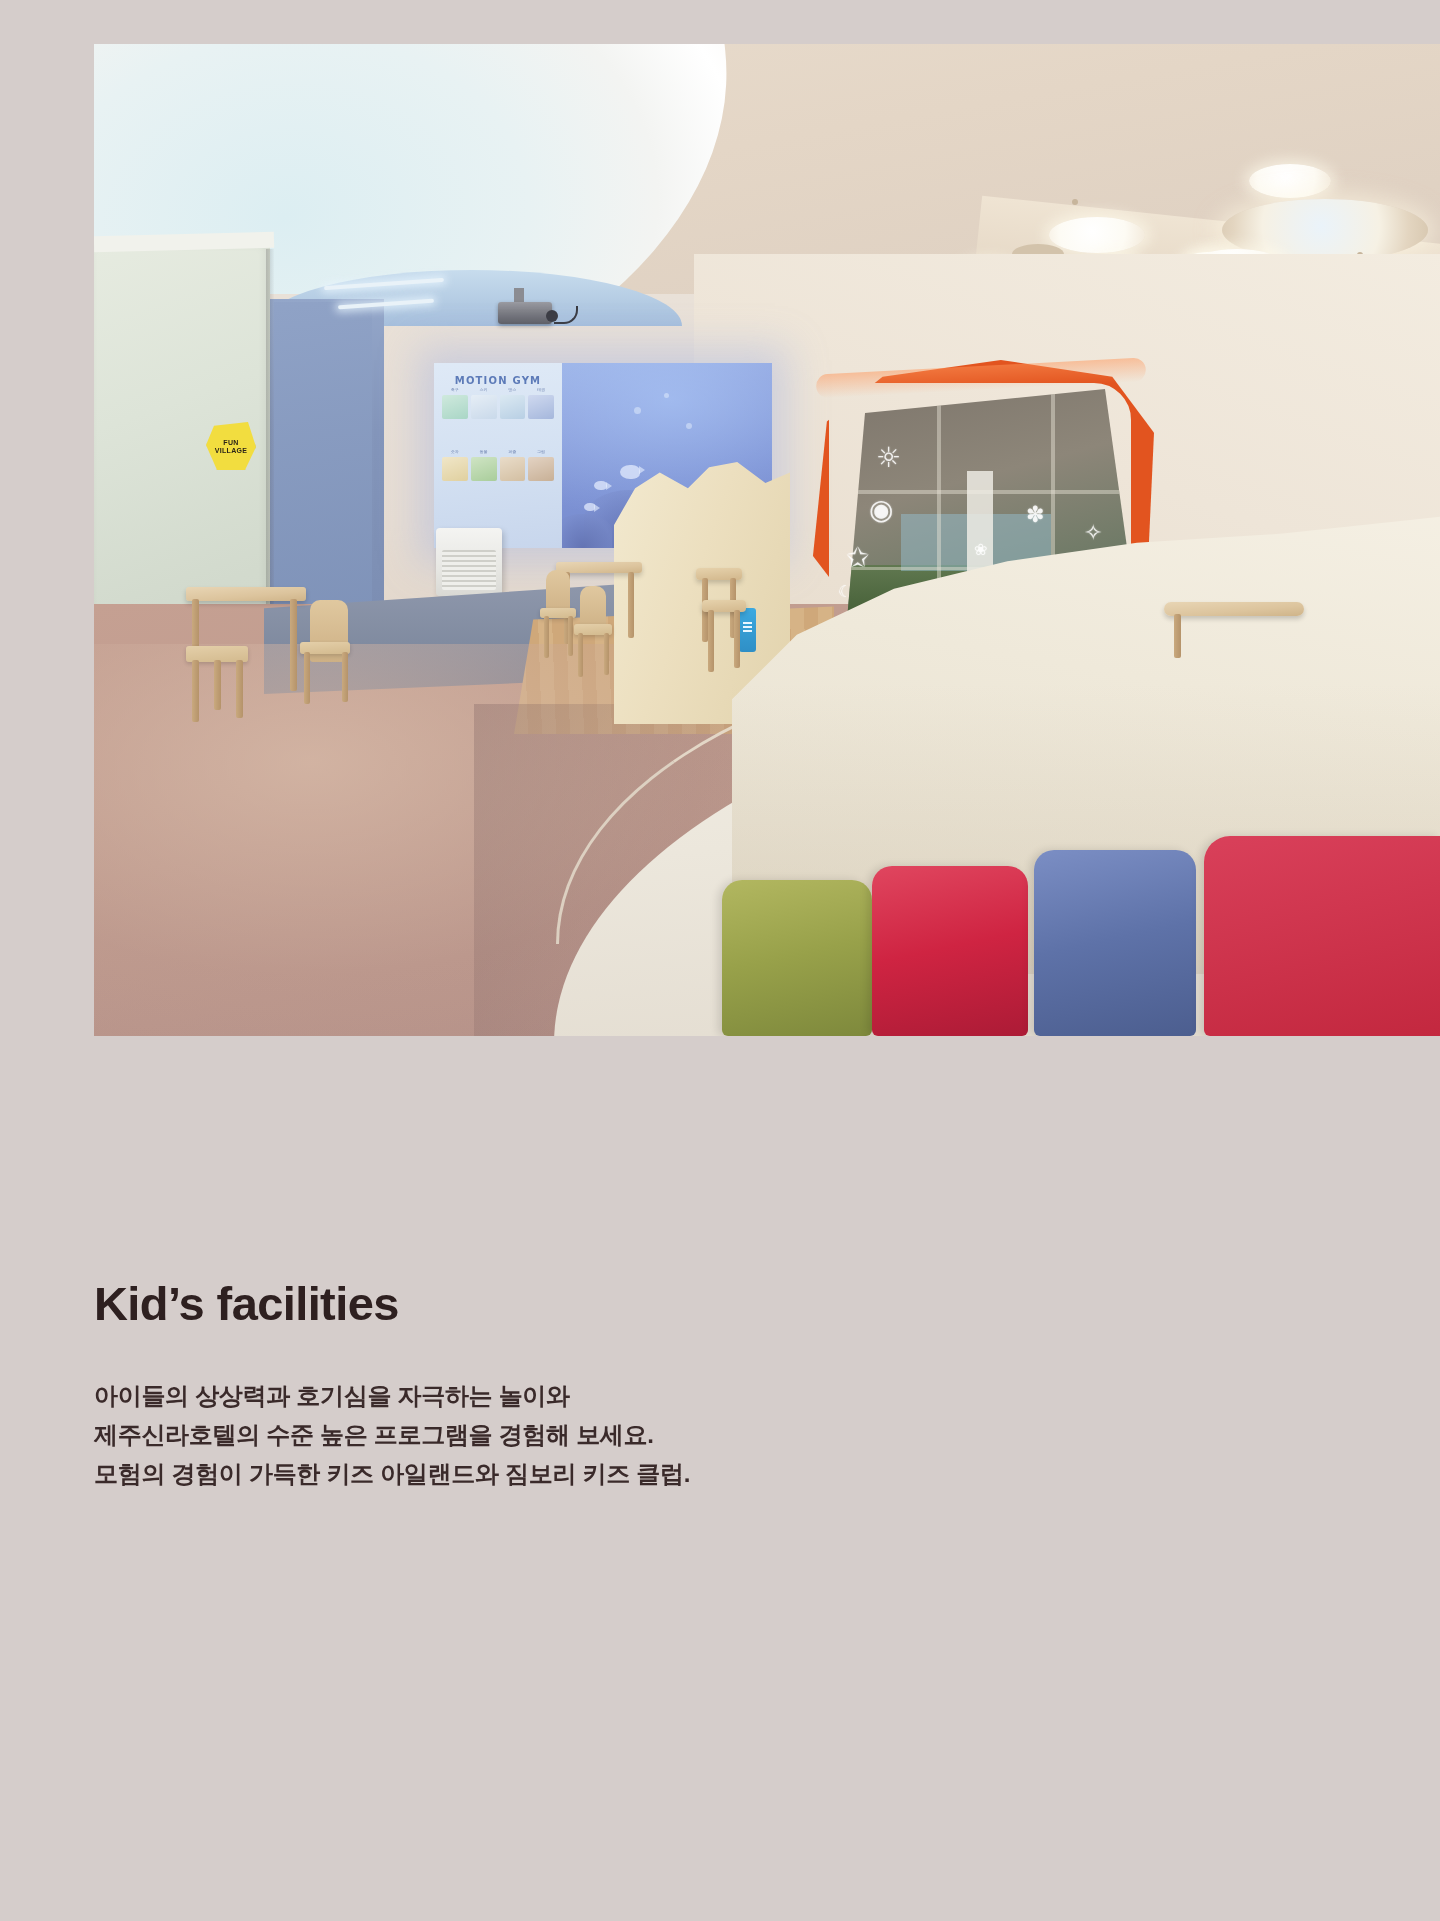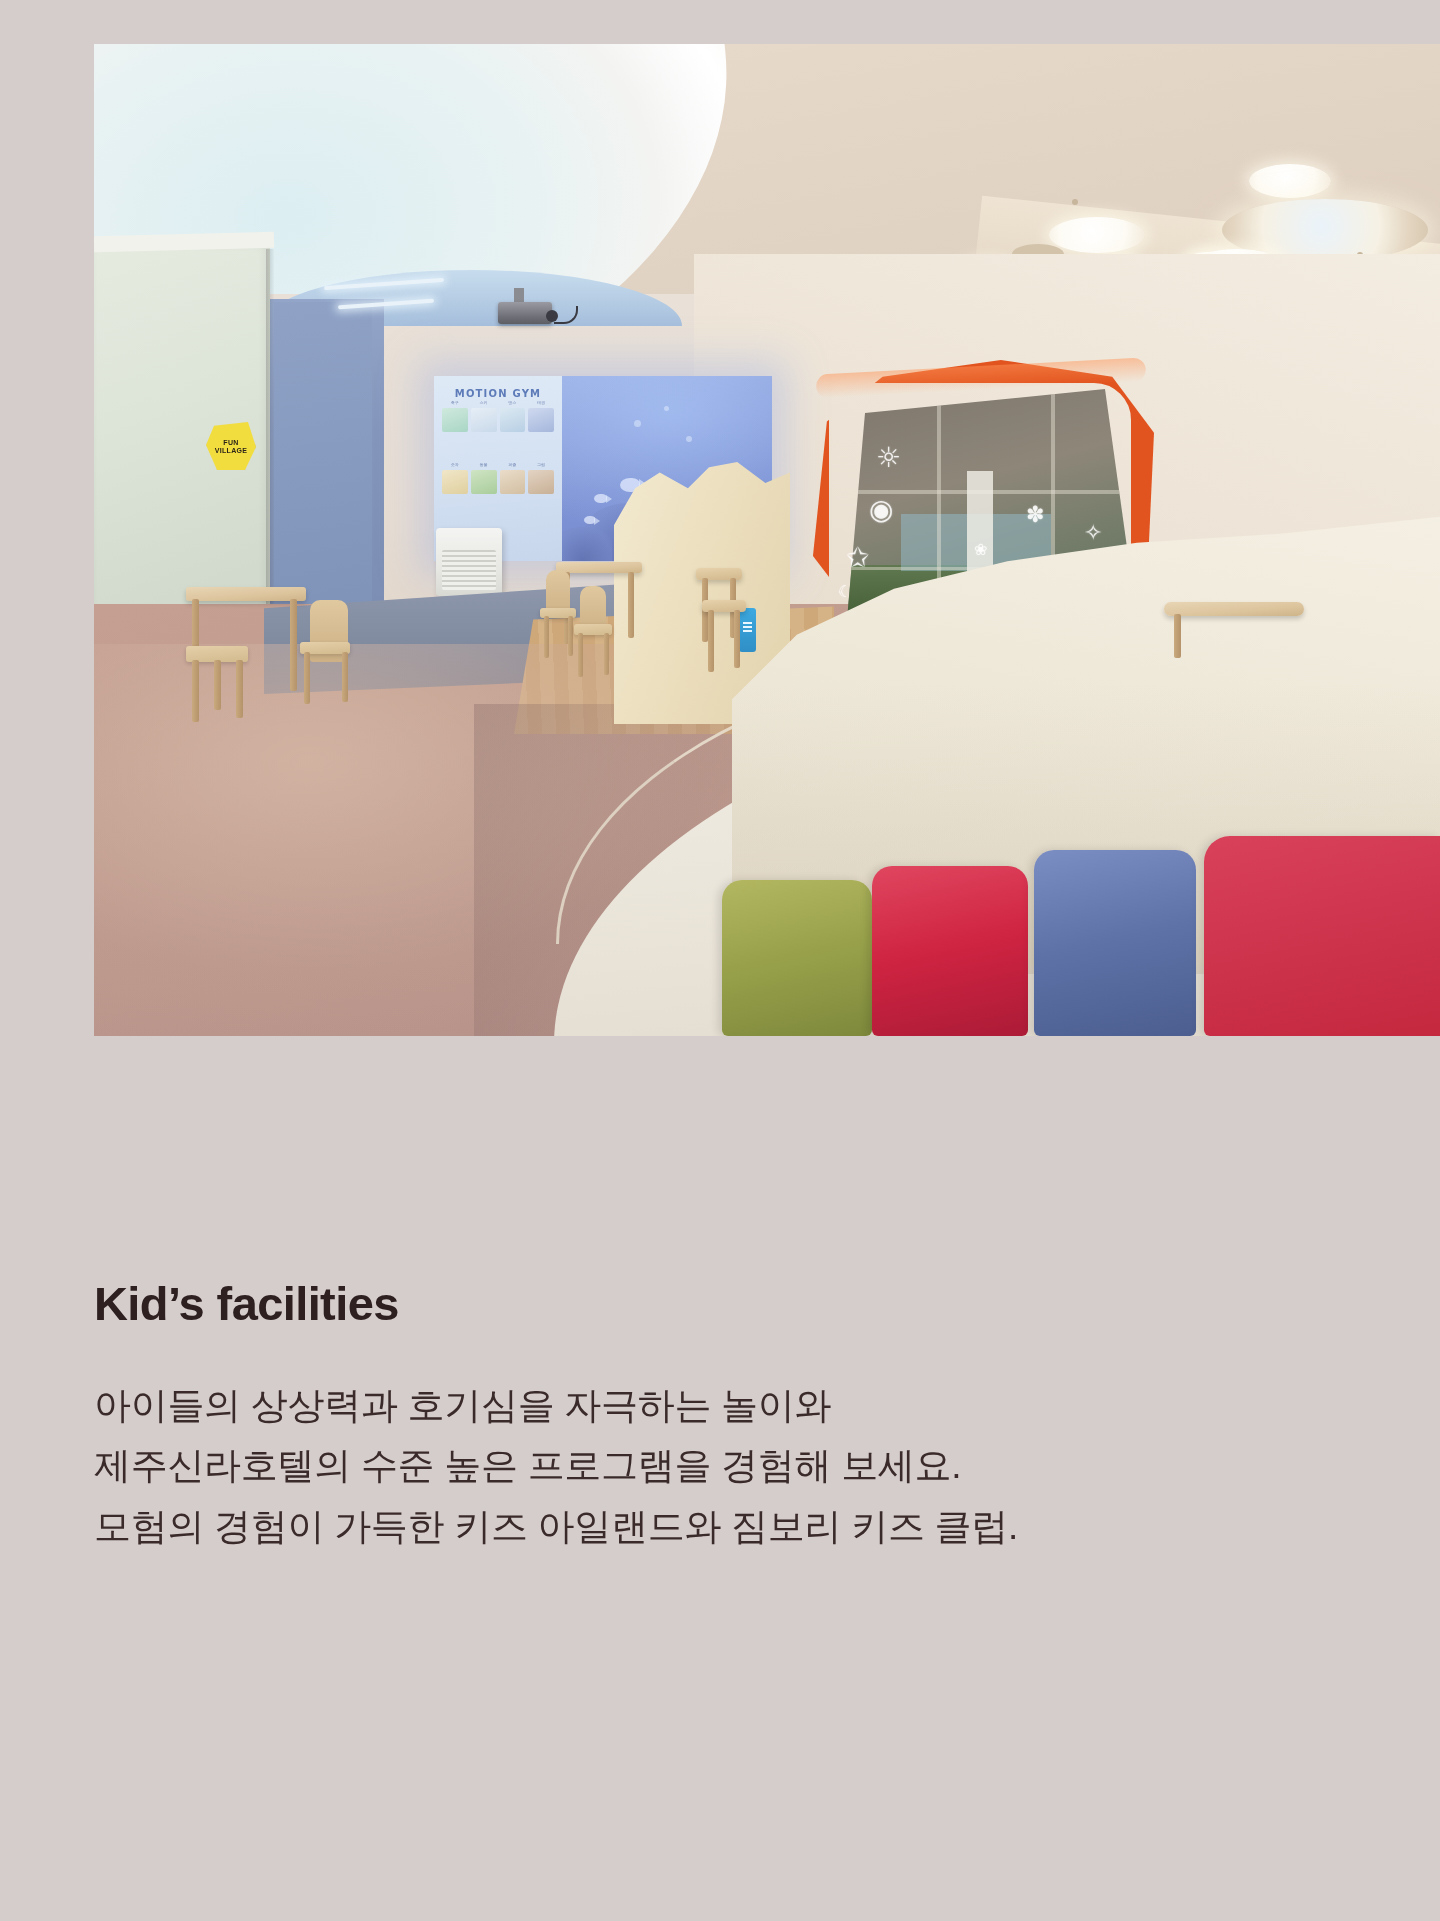--- a/index.html
+++ b/index.html
@@ -204,21 +204,21 @@
     width: 24px; height: 18px;
     border: 2px solid #3a3b42;
     border-left: none;
     border-top: none;
     border-bottom-right-radius: 14px;
   }
 
   
   .screen {
     position: absolute;
-    left: 340px; top: 332px;
+    left: 340px; top: 319px;
     width: 338px; height: 185px;
     background:
       radial-gradient(ellipse at 70% 20%, rgba(180,210,255,0.5) 0%, transparent 60%),
       linear-gradient(170deg, #9fb6e8 0%, #8ea2dd 30%, #7d92d4 65%, #7185c9 100%);
     box-shadow: 0 0 36px 16px rgba(150,170,230,0.35);
   }
   .screen-board {
     position: absolute;
     left: 0; top: 0;
     width: 128px; height: 100%;
@@ -509,22 +509,22 @@
   }
   .heading {
     font-size: 47px;
     font-weight: 700;
     color: #2e2020;
     letter-spacing: -0.6px;
     line-height: 1.1;
     margin-bottom: 46px;
   }
   .body-text {
-    font-size: 37px;
-    font-weight: 400;
+    font-size: 24px;
+    font-weight: 700;
     color: #3a2a2a;
     line-height: 1.64;
     letter-spacing: -0.3px;
   }
   .body-text p { margin: 0; }
 </style>
 </head>
 <body>
 
 <div class="photo-wrap">

